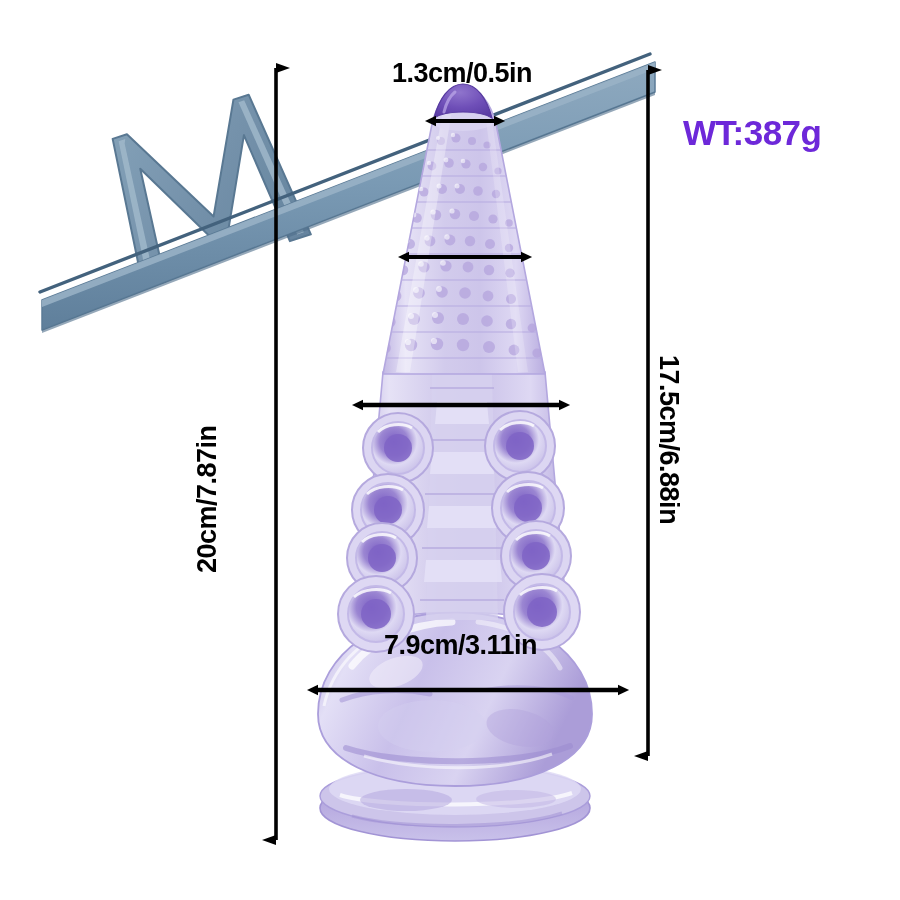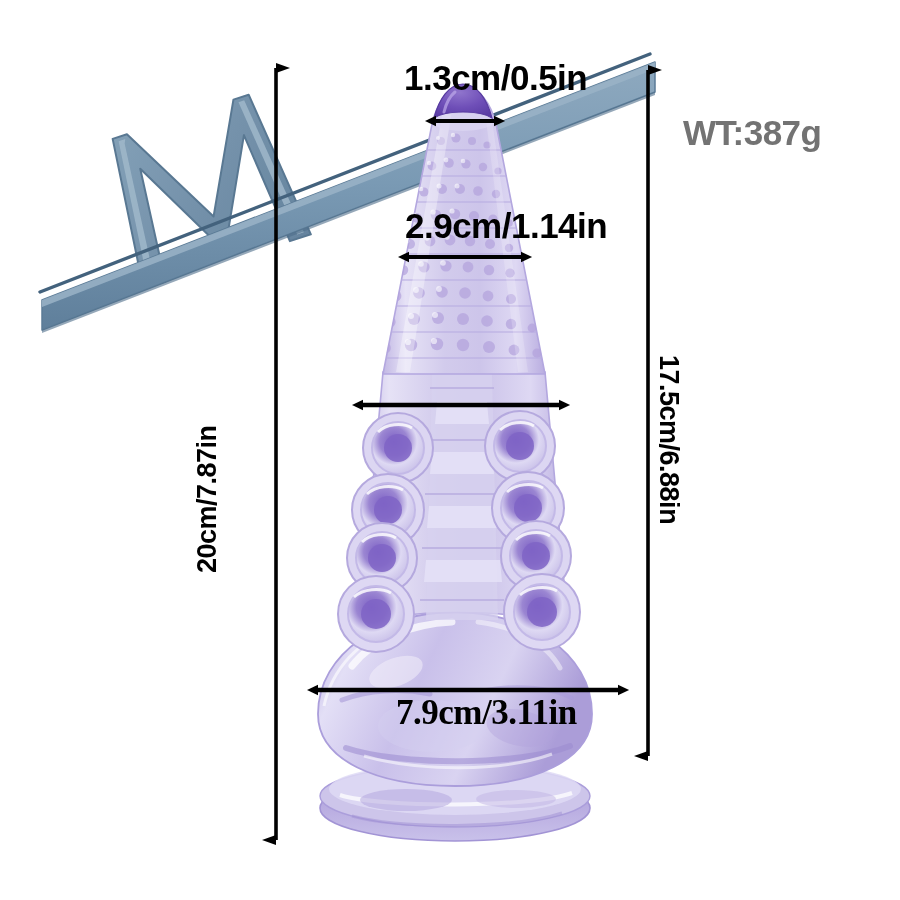--- a/index.html
+++ b/index.html
@@ -29,26 +29,26 @@
 
   .dim-label {
     position: absolute;
     z-index: 4;
     color: #000000;
     font-family: "Liberation Sans", sans-serif;
     font-weight: bold;
     white-space: nowrap;
     letter-spacing: -0.5px;
   }
-  .dim-h { font-size: 35px; margin-left: 12px; }
+  .dim-h { font-size: 27px; }
   .dim-v { font-size: 27px; transform-origin: 0 0; }
   .wt-label {
     position: absolute;
     z-index: 4;
-    color: #737373;
+    color: #6d28d9;
     font-family: "Liberation Sans", sans-serif;
     font-weight: bold;
     font-size: 35px;
     white-space: nowrap;
     letter-spacing: -0.5px;
   }
 </style>
 </head>
 <body>
 
@@ -384,24 +384,23 @@
       <line x1="276" y1="68" x2="276" y2="840" stroke="#000000" stroke-width="3.6" marker-start="url(#arrUp)" marker-end="url(#arrDn)"></line>
     </g>
 
     <g>
       <line x1="648" y1="70" x2="648" y2="756" stroke="#000000" stroke-width="3.6" marker-start="url(#arrUp)" marker-end="url(#arrDn)"></line>
     </g>
   </svg>
 
   <div class="dim-label dim-h" style="left:392px; top:58px;">1.3cm/0.5in</div>
 
-  <div class="dim-label dim-h" style="left:393px; top:206px;">2.9cm/1.14in</div>
-
-
-  <div class="dim-label dim-h" style="left:384px; top:693px;font-family:Liberation Serif, serif;">7.9cm/3.11in</div>
+
+
+  <div class="dim-label dim-h" style="left:384px; top:630px;">7.9cm/3.11in</div>
 
   <div class="dim-label dim-v" style="left:192px; top:573px; transform: rotate(-90deg);">20cm/7.87in</div>
 
   <div class="dim-label dim-v" style="left:684px; top:355px; transform: rotate(90deg);">17.5cm/6.88in</div>
 
   <div class="wt-label" style="left:683px; top:113px;">WT:387g</div>
 
 </div>
 
 </body></html>

